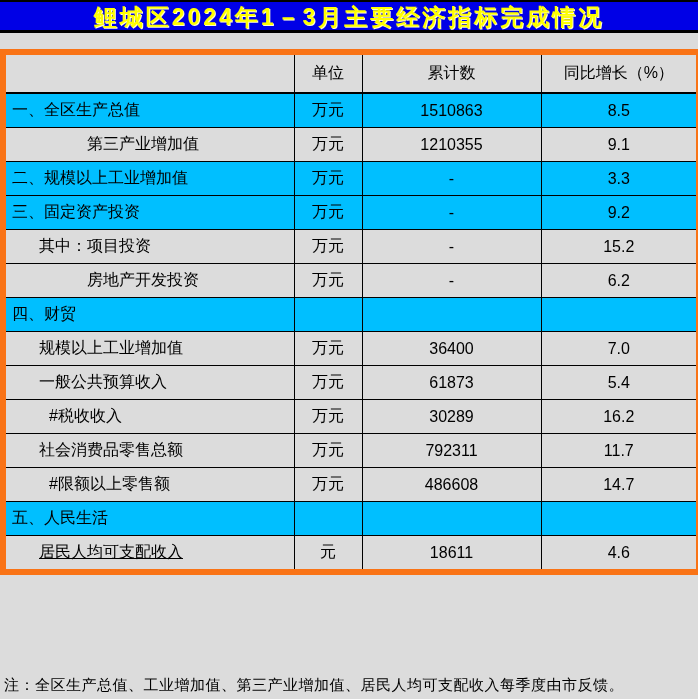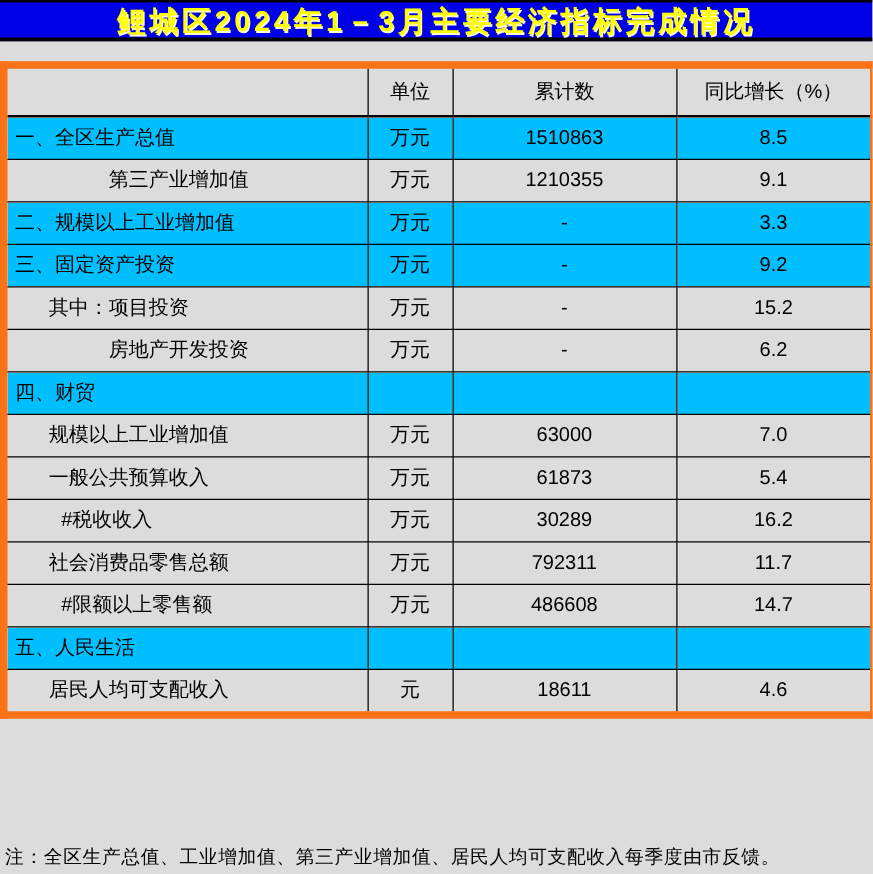--- a/index.html
+++ b/index.html
@@ -126,21 +126,21 @@
       </tr>
       <tr class="hl">
         <td class="c-label" style="padding-left: 6px;">四、财贸</td>
         <td class="c-unit"></td>
         <td class="c-value"></td>
         <td class="c-growth"></td>
       </tr>
       <tr>
         <td class="c-label" style="padding-left: 33px;">规模以上工业增加值</td>
         <td class="c-unit">万元</td>
-        <td class="c-value">63000</td>
+        <td class="c-value">36400</td>
         <td class="c-growth">7.0</td>
       </tr>
       <tr>
         <td class="c-label" style="padding-left: 33px; margin-top: 18px;">一般公共预算收入</td>
         <td class="c-unit">万元</td>
         <td class="c-value">61873</td>
         <td class="c-growth">5.4</td>
       </tr>
       <tr>
         <td class="c-label" style="padding-left: 43px;">#税收收入</td>
@@ -160,21 +160,21 @@
         <td class="c-value">486608</td>
         <td class="c-growth">14.7</td>
       </tr>
       <tr class="hl">
         <td class="c-label" style="padding-left: 6px;">五、人民生活</td>
         <td class="c-unit"></td>
         <td class="c-value"></td>
         <td class="c-growth"></td>
       </tr>
       <tr>
-        <td class="c-label" style="padding-left: 33px;">居民人均可支配收入</td>
+        <td class="c-label" style="padding-left: 33px; text-decoration: underline;">居民人均可支配收入</td>
         <td class="c-unit">元</td>
         <td class="c-value">18611</td>
         <td class="c-growth">4.6</td>
       </tr>
     </tbody>
 </table>
 
 <div class="footnote">注：全区生产总值、工业增加值、第三产业增加值、居民人均可支配收入每季度由市反馈。</div>
 
 </body></html>

